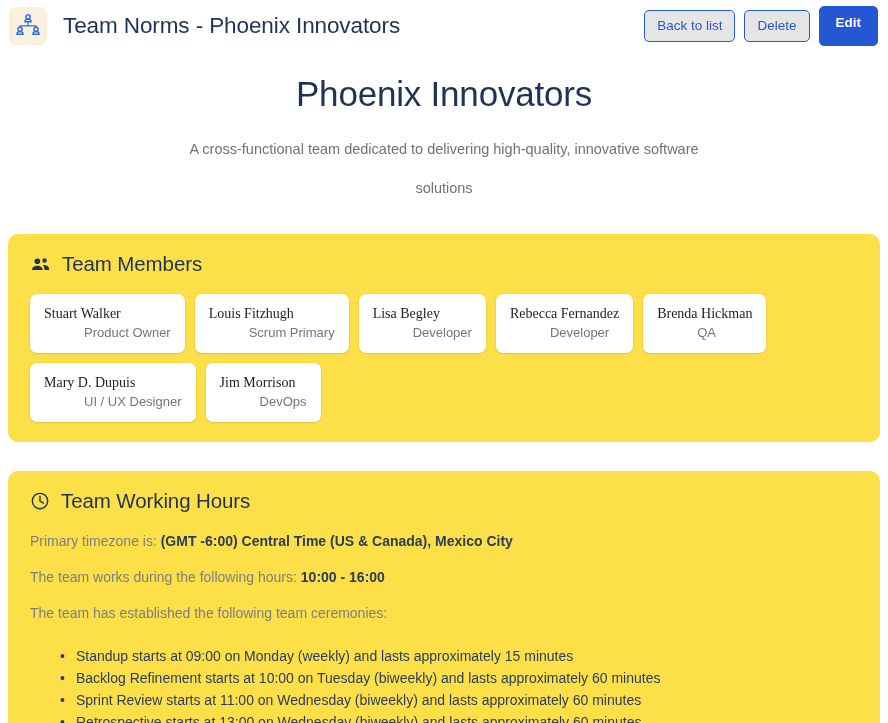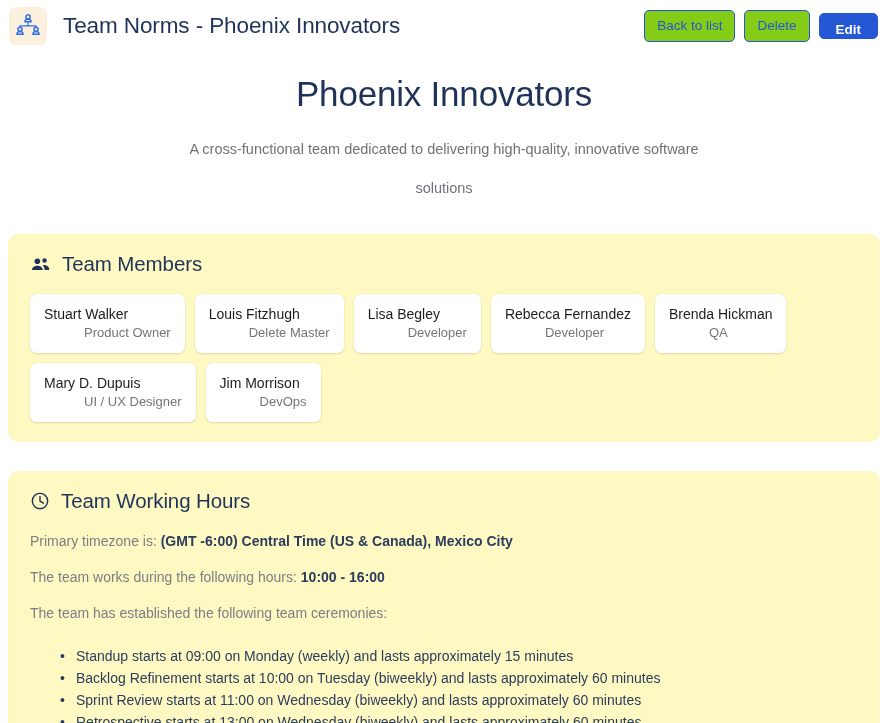--- a/index.html
+++ b/index.html
@@ -42,29 +42,29 @@
   .btn {
     font-family: "Liberation Sans", sans-serif;
     font-size: 13.5px;
     line-height: 1;
     padding: 8px 12px 9px;
     border-radius: 5px;
     cursor: pointer;
     white-space: nowrap;
   }
   .btn-outline {
-    background: #84cc16;
+    background: #e5e5e5;
     border: 1px solid #2556d4;
     color: #2556d4;
   }
   .btn-primary {
     background: #2556d4;
     border: 1px solid #2556d4;
     color: #ffffff;
-    padding: 9px 16px 1px;
+    padding: 9px 16px 16px;
     font-weight: bold;
   }
 
   
   .hero {
     padding: 22px 120px 0;
     text-align: center;
   }
   .hero-title {
     font-size: 35px;
@@ -76,21 +76,21 @@
   .hero-sub {
     font-size: 14.5px;
     color: #6f7277;
     line-height: 39px;
     margin: 16px auto 0;
     max-width: 560px;
   }
 
   
   .panel {
-    background: #fef9c3;
+    background: #fde047;
     border-radius: 10px;
     margin: 0 8px;
     padding: 18px 16px 20px;
   }
   .panel + .panel { margin-top: 29px; }
   .panel-head {
     display: flex;
     align-items: center;
     gap: 11px;
     margin: 0 0 18px 6px;
@@ -114,20 +114,21 @@
     background: #ffffff;
     border-radius: 7px;
     box-shadow: 0 1px 2px rgba(0,0,0,0.10), 0 0 0 1px rgba(0,0,0,0.025);
     padding: 11px 14px 11px;
     min-width: 104px;
   }
   .member-name {
     font-size: 14px;
     color: #1d1d1f;
     line-height: 18px;
+    font-family: Liberation Serif, serif;
   }
   .member-role {
     font-size: 13px;
     color: #757575;
     line-height: 18px;
     margin-top: 1px;
     margin-left: 40px;
   }
 
   
@@ -209,21 +210,21 @@
     <span class="panel-title">Team Members</span>
   </div>
 
   <div class="members">
     <div class="member-card">
       <div class="member-name">Stuart Walker</div>
       <div class="member-role">Product Owner</div>
     </div>
     <div class="member-card">
       <div class="member-name">Louis Fitzhugh</div>
-      <div class="member-role">Delete Master</div>
+      <div class="member-role">Scrum Primary</div>
     </div>
     <div class="member-card">
       <div class="member-name">Lisa Begley</div>
       <div class="member-role">Developer</div>
     </div>
     <div class="member-card">
       <div class="member-name">Rebecca Fernandez</div>
       <div class="member-role">Developer</div>
     </div>
     <div class="member-card">

